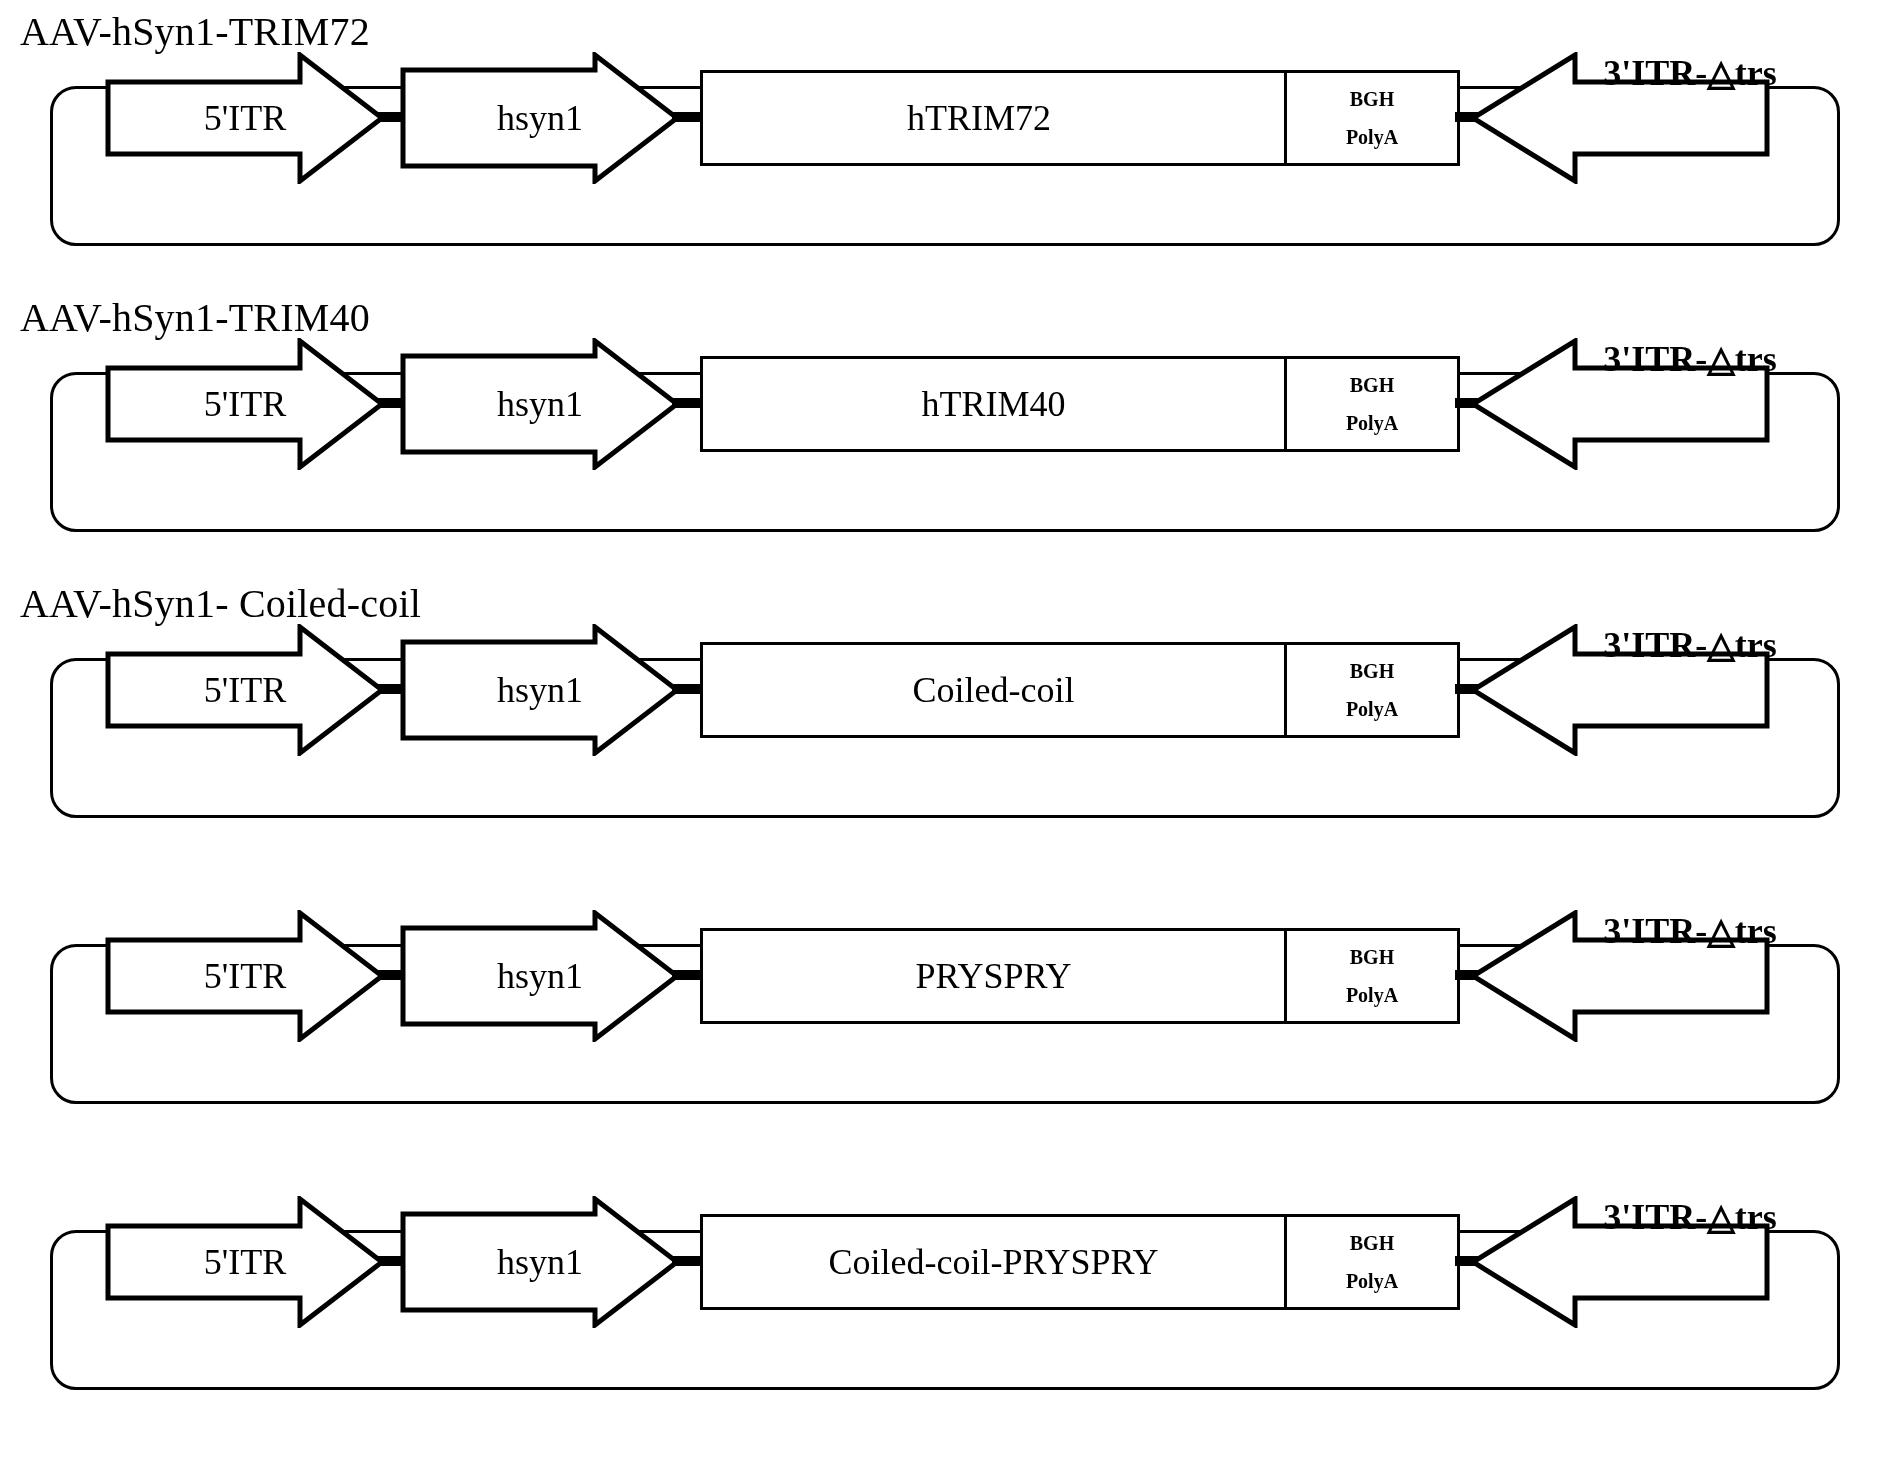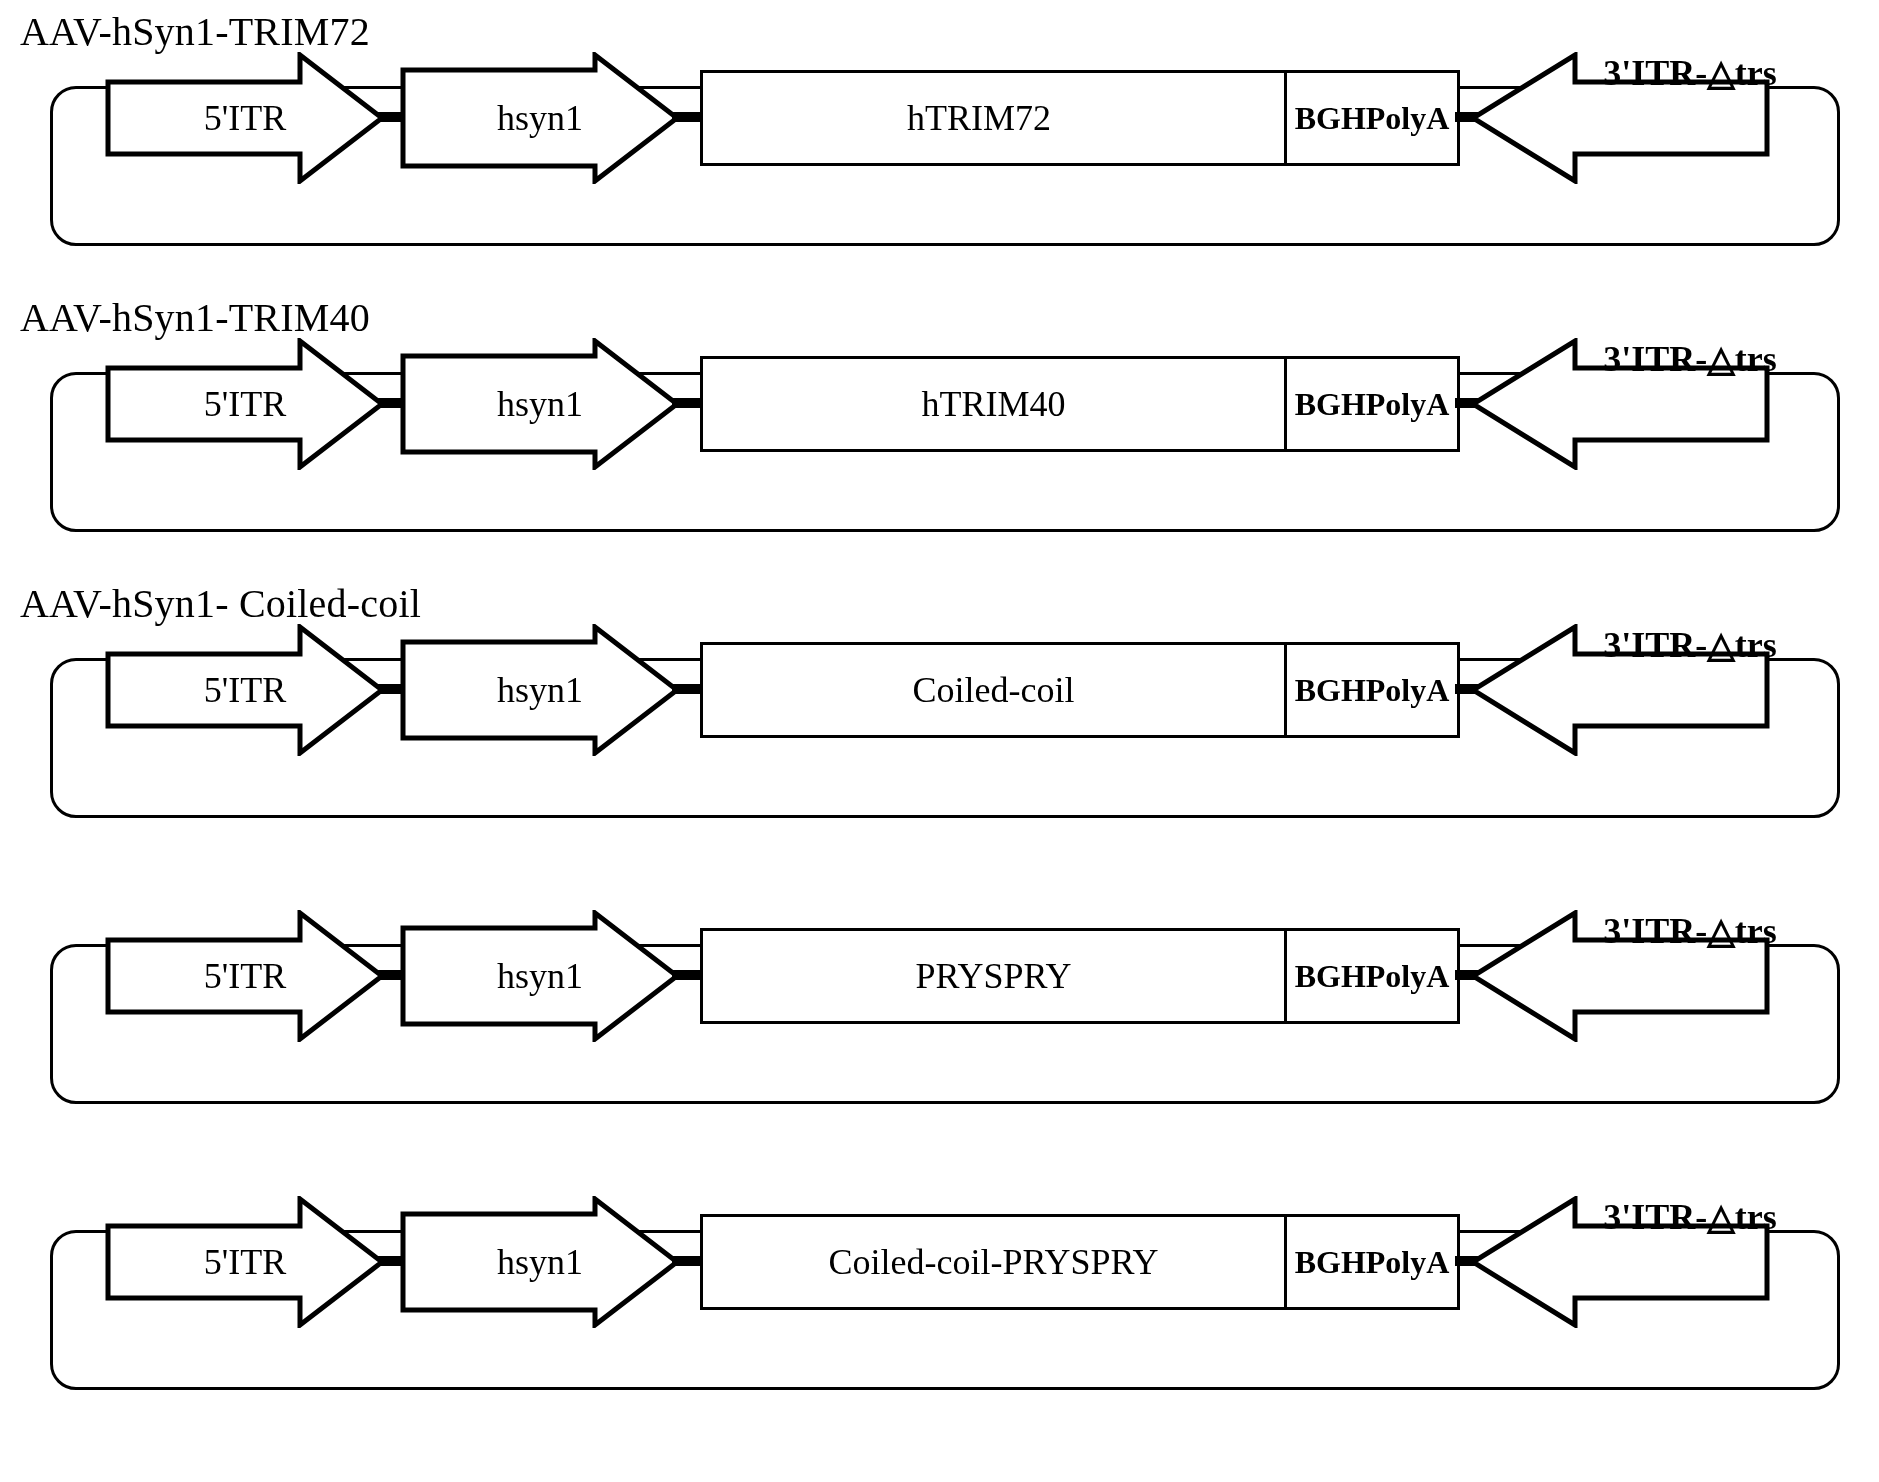--- a/index.html
+++ b/index.html
@@ -97,23 +97,24 @@
     align-items: center;
     justify-content: center;
     font-size: 36px;
     white-space: nowrap;
   }
   .polya {
     width: 170px;
     flex: 0 0 170px;
     border-left: 3px solid #000;
     display: flex;
+    flex-direction: column;
     align-items: center;
     justify-content: center;
-    font-size: 32px;
+    font-size: 20px;
     line-height: 38px;
     font-weight: bold;
   }
   .connector {
     position: absolute;
     top: 60px;
     height: 10px;
     background: #000;
   }
   .tri { display: inline-block; }

